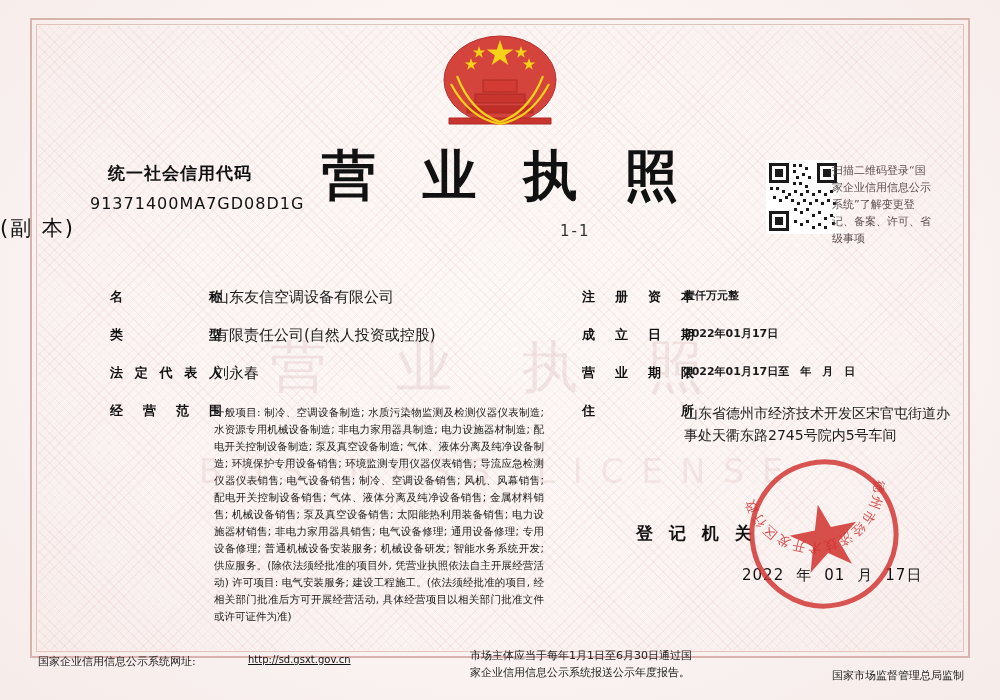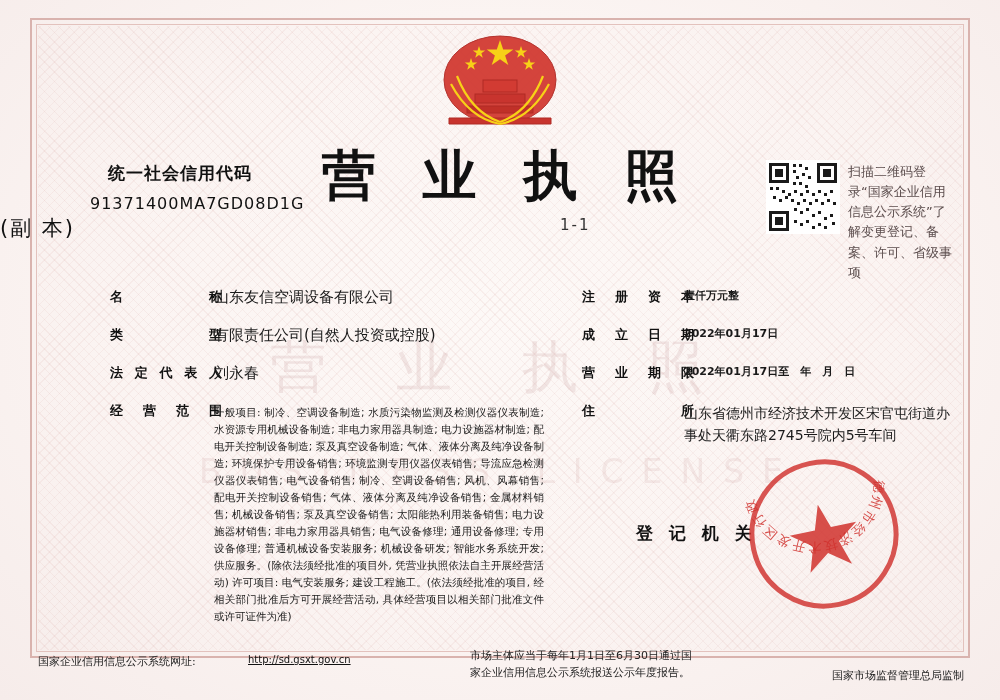--- a/index.html
+++ b/index.html
@@ -93,21 +93,21 @@
     left: 0; right: 0;
     top: 214px;
     text-align: left;
     font-size: 21px;
     color: #111;
     letter-spacing: 2px;
   }
   .copy-no {
     position: absolute;
     left: 560px;
-    top: 216px;
+    top: 222px;
     font-size: 15px;
     color: #333;
     letter-spacing: 2px;
   }
 
   
   .credit-label {
     position: absolute;
     left: 108px;
     top: 162px;
@@ -129,24 +129,24 @@
   
   .qr-wrap {
     position: absolute;
     right: 160px;
     top: 160px;
     width: 74px;
     height: 74px;
   }
   .qr-note {
     position: absolute;
-    right: 48px;
+    right: 64px;
     top: 162px;
     width: 104px;
-    font-size: 13px;
+    font-size: 11px;
     line-height: 1.55;
     color: #5b4d4d;
     margin-left: 24px;
   }
 
   
   .field {
     position: absolute;
     font-size: 13px;
     font-weight: bold;
@@ -405,20 +405,23 @@
   <div class="field fr-label row-found">成立日期</div>
   <div class="field fr-value row-found">2022年01月17日</div>
 
   <div class="field fr-label row-term">营业期限</div>
   <div class="field fr-value row-term">2022年01月17日至　年　月　日</div>
 
   <div class="field fr-label row-addr">住　所</div>
   <div class="addr-text">山东省德州市经济技术开发区宋官屯街道办事处天衢东路2745号院内5号车间</div>
 
   <div class="reg-org">登 记 机 关</div>
+  <div class="reg-date">
+    <span>2022</span><span class="num">年</span><span>01</span><span class="num">月</span><span>17</span><span>日</span>
+  </div>
 
   <div class="seal">
     <svg viewBox="0 0 164 164" width="164" height="164">
       <defs>
         <path id="sealArc" d="M 82,152 m -62,0 a 62,62 0 1 1 124,0" transform="rotate(180 82 90)"></path>
       </defs>
       <circle cx="82" cy="82" r="72" fill="none" stroke="#d0312d" stroke-width="5" opacity="0.82"></circle>
       <polygon points="82,52 90.2,76.6 116,76.6 95.2,92 103.2,117 82,101.5 60.8,117 68.8,92 48,76.6 73.8,76.6" fill="#d0312d" opacity="0.85"></polygon>
       <text font-size="13" fill="#d0312d" opacity="0.85" letter-spacing="2" font-family="DejaVu Sans, sans-serif">
         <textPath href="#sealArc" startOffset="6%">德州市经济技术开发区行政审批服务局</textPath>

